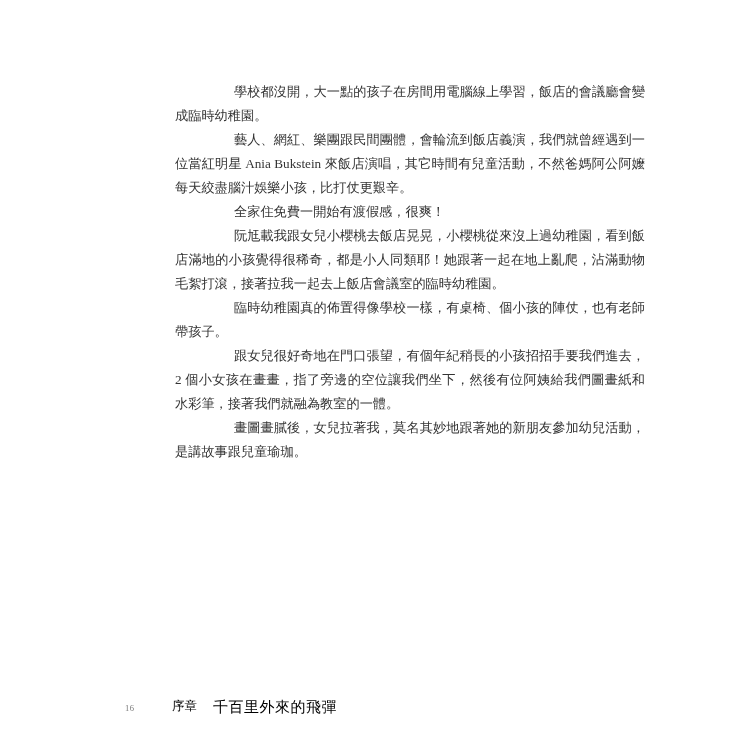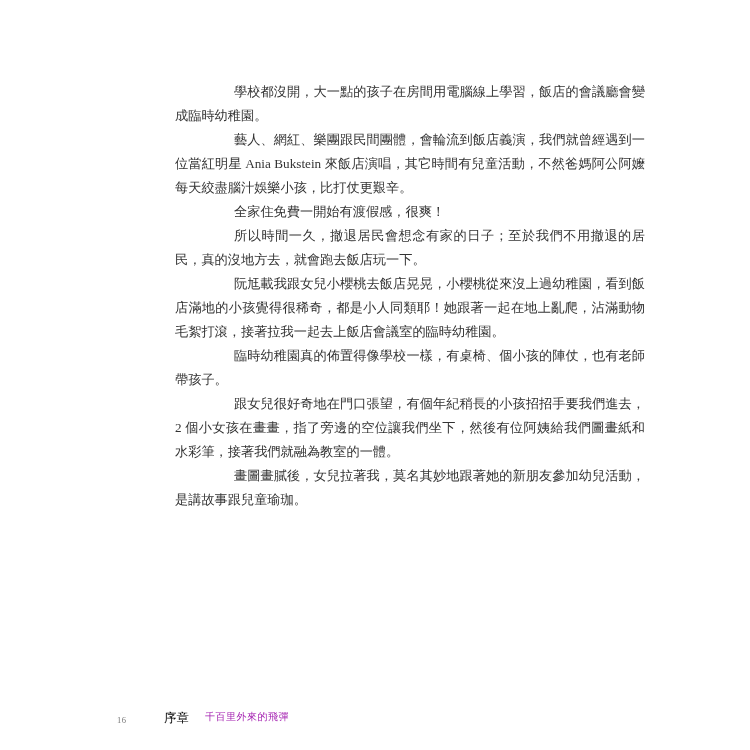--- a/index.html
+++ b/index.html
@@ -28,61 +28,59 @@
     word-break: break-all;
     margin-left: 42px;
   }
   .text-block p {
     margin: 0;
     padding: 0;
     text-indent: 59px;
   }
   .footer {
     position: absolute;
-    left: 0;
+    left: 8px;
     top: 698px;
     width: 612px;
     height: 20px;
     color: #5f5f5f;
-    margin-top: 12px;
   }
   .page-num {
     position: absolute;
     left: 117px;
     top: 5px;
     font-size: 8.5px;
     letter-spacing: 0.5px;
     color: #777777;
   }
   .chapter-label {
     position: absolute;
     left: 164px;
     top: 0;
     font-size: 12.5px;
     color: #000000;
   }
   .chapter-title {
     position: absolute;
     left: 205px;
     top: 0;
-    font-size: 10px;
+    font-size: 15px;
     letter-spacing: 0.5px;
-    color: #a21caf;
+    color: #000000;
   }
 </style>
 </head>
 <body>
 
 <div class="page">
 
   <div class="text-block">
       <p>學校都沒開，大一點的孩子在房間用電腦線上學習，飯店的會議廳會變成臨時幼稚園。</p>
       <p>藝人、網紅、樂團跟民間團體，會輪流到飯店義演，我們就曾經遇到一位當紅明星 Ania Bukstein 來飯店演唱，其它時間有兒童活動，不然爸媽阿公阿嬤每天絞盡腦汁娛樂小孩，比打仗更艱辛。</p>
       <p>全家住免費一開始有渡假感，很爽！</p>
-      <p>所以時間一久，撤退居民會想念有家的日子；至於我們不用撤退的居民，真的沒地方去，就會跑去飯店玩一下。</p>
       <p>阮尪載我跟女兒小櫻桃去飯店晃晃，小櫻桃從來沒上過幼稚園，看到飯店滿地的小孩覺得很稀奇，都是小人同類耶！她跟著一起在地上亂爬，沾滿動物毛絮打滾，接著拉我一起去上飯店會議室的臨時幼稚園。</p>
       <p>臨時幼稚園真的佈置得像學校一樣，有桌椅、個小孩的陣仗，也有老師帶孩子。</p>
       <p>跟女兒很好奇地在門口張望，有個年紀稍長的小孩招招手要我們進去，2 個小女孩在畫畫，指了旁邊的空位讓我們坐下，然後有位阿姨給我們圖畫紙和水彩筆，接著我們就融為教室的一體。</p>
       <p>畫圖畫膩後，女兒拉著我，莫名其妙地跟著她的新朋友參加幼兒活動，是講故事跟兒童瑜珈。</p>
     </div>
 
   <div class="footer">
     <span class="page-num">16</span>
     <span class="chapter-label">序章</span>
     <span class="chapter-title">千百里外來的飛彈</span>

